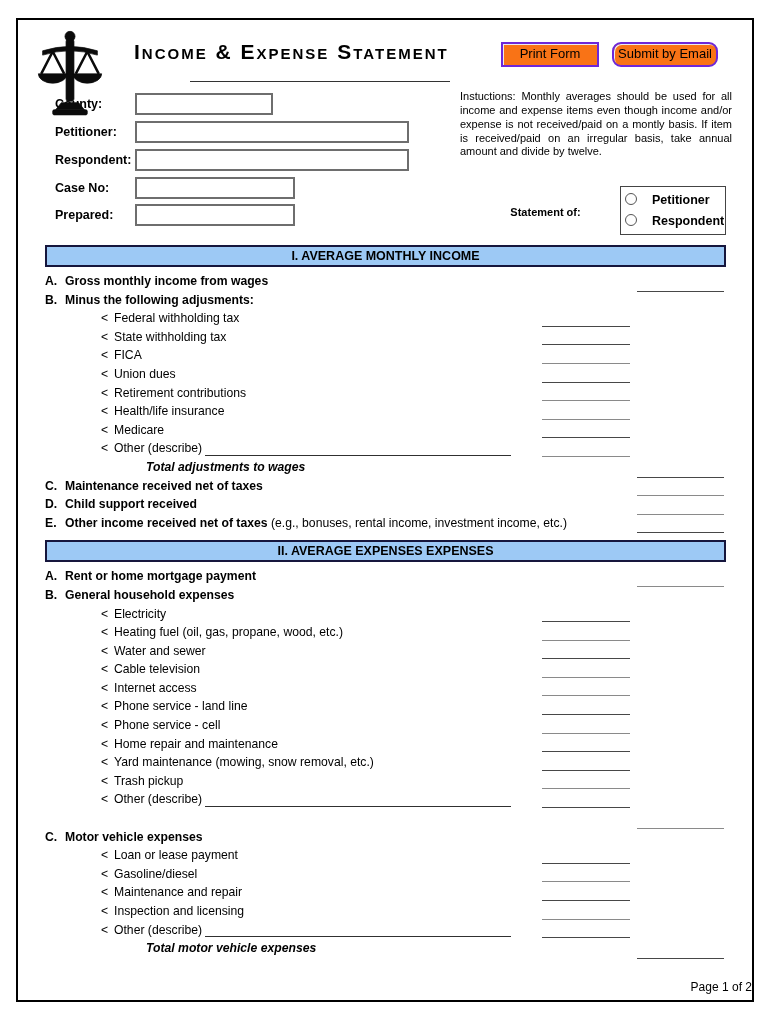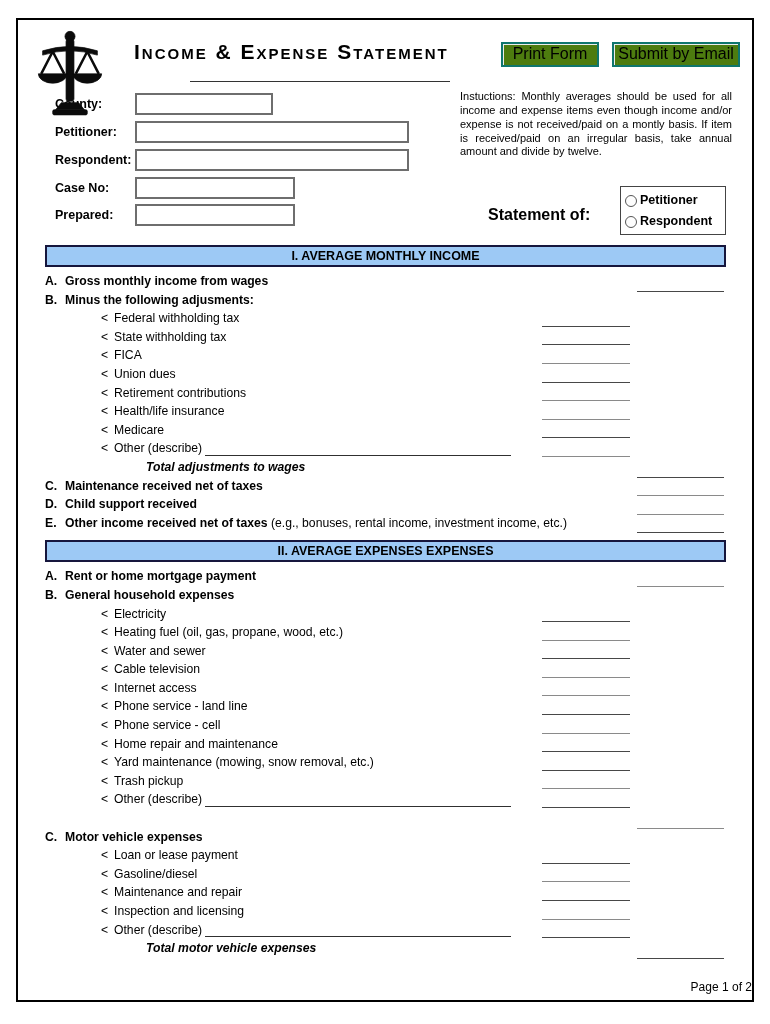--- a/index.html
+++ b/index.html
@@ -4,36 +4,36 @@
 <style>
   html,body{margin:0;padding:0;background:#fff;}
   body{width:770px;height:1024px;position:relative;font-family:"Liberation Sans",sans-serif;color:#000;}
   .page{position:absolute;left:16px;top:18px;width:738px;height:984px;border:2px solid #000;box-sizing:border-box;background:#fff;}
 
   
   .header{position:relative;height:70px;}
   .logo{position:absolute;left:16px;top:8px;width:72px;height:96px;z-index:2;}
   .title{position:absolute;left:116px;top:20px;font-size:21px;font-weight:600;letter-spacing:2px;font-variant:small-caps;}
   .title-rule{position:absolute;left:172px;top:61px;width:260px;border-top:1.5px solid #333;}
-  .btn{position:absolute;top:22px;height:25px;background:#4d7c0f;border:2px solid #0f766e;box-sizing:border-box;
-       box-shadow:inset 1px 1px 0 #ececec;font-size:16px;line-height:20px;text-align:center;cursor:pointer;}
+  .btn{position:absolute;top:22px;height:25px;background:#f97316;border:2px solid #6d28d9;box-sizing:border-box;
+       box-shadow:inset 1px 1px 0 #ececec;font-size:13px;line-height:20px;text-align:center;cursor:pointer;}
   .btn-print{left:483px;width:98px;}
-  .btn-submit{left:594px;width:128px;}
+  .btn-submit{left:594px;width:106px;border-radius:9px;}
 
   
   .meta{position:relative;height:152px;}
   .fld-label{position:absolute;left:37px;font-weight:bold;font-size:12.5px;}
   .fld-box{position:absolute;left:117px;height:22px;border:2px solid #6e6e6e;box-sizing:border-box;background:#fff;
            font-size:12px;padding:0 4px;font-family:"Liberation Sans",sans-serif;}
   .w-sm{width:138px;} .w-lg{width:274px;} .w-md{width:160px;}
   .instructions{position:absolute;left:442px;top:0;width:272px;font-size:11px;line-height:1.26;text-align:justify;}
-  .stmt-label{position:absolute;left:470px;top:116px;width:115px;text-align:left;font-weight:bold;font-size:16px;}
+  .stmt-label{position:absolute;left:470px;top:116px;width:115px;text-align:center;font-weight:bold;font-size:11px;}
   .stmt-box{position:absolute;left:602px;top:96px;width:106px;height:49px;border:1.5px solid #444;box-sizing:border-box;
             display:flex;flex-direction:column;justify-content:space-around;padding:2px 4px;}
-  .radio-row{display:flex;align-items:flex-end;gap:3px;cursor:pointer;}
+  .radio-row{display:flex;align-items:flex-start;gap:15px;cursor:pointer;}
   .radio{width:10px;height:10px;border:1.2px solid #555;border-radius:50%;background:#fdfdfd;flex:0 0 auto;}
   .radio-lbl{font-weight:bold;font-size:12.5px;}
 
   
   .bar{position:relative;margin:3px 0 0 27px;width:681px;height:22px;background:#9dc9f5;border:2px solid #16163d;
        box-sizing:border-box;text-align:center;font-weight:bold;font-size:12.5px;line-height:18px;}
   .bar2{margin-top:8px;}
 
   
   .rows{margin-top:5px;}

